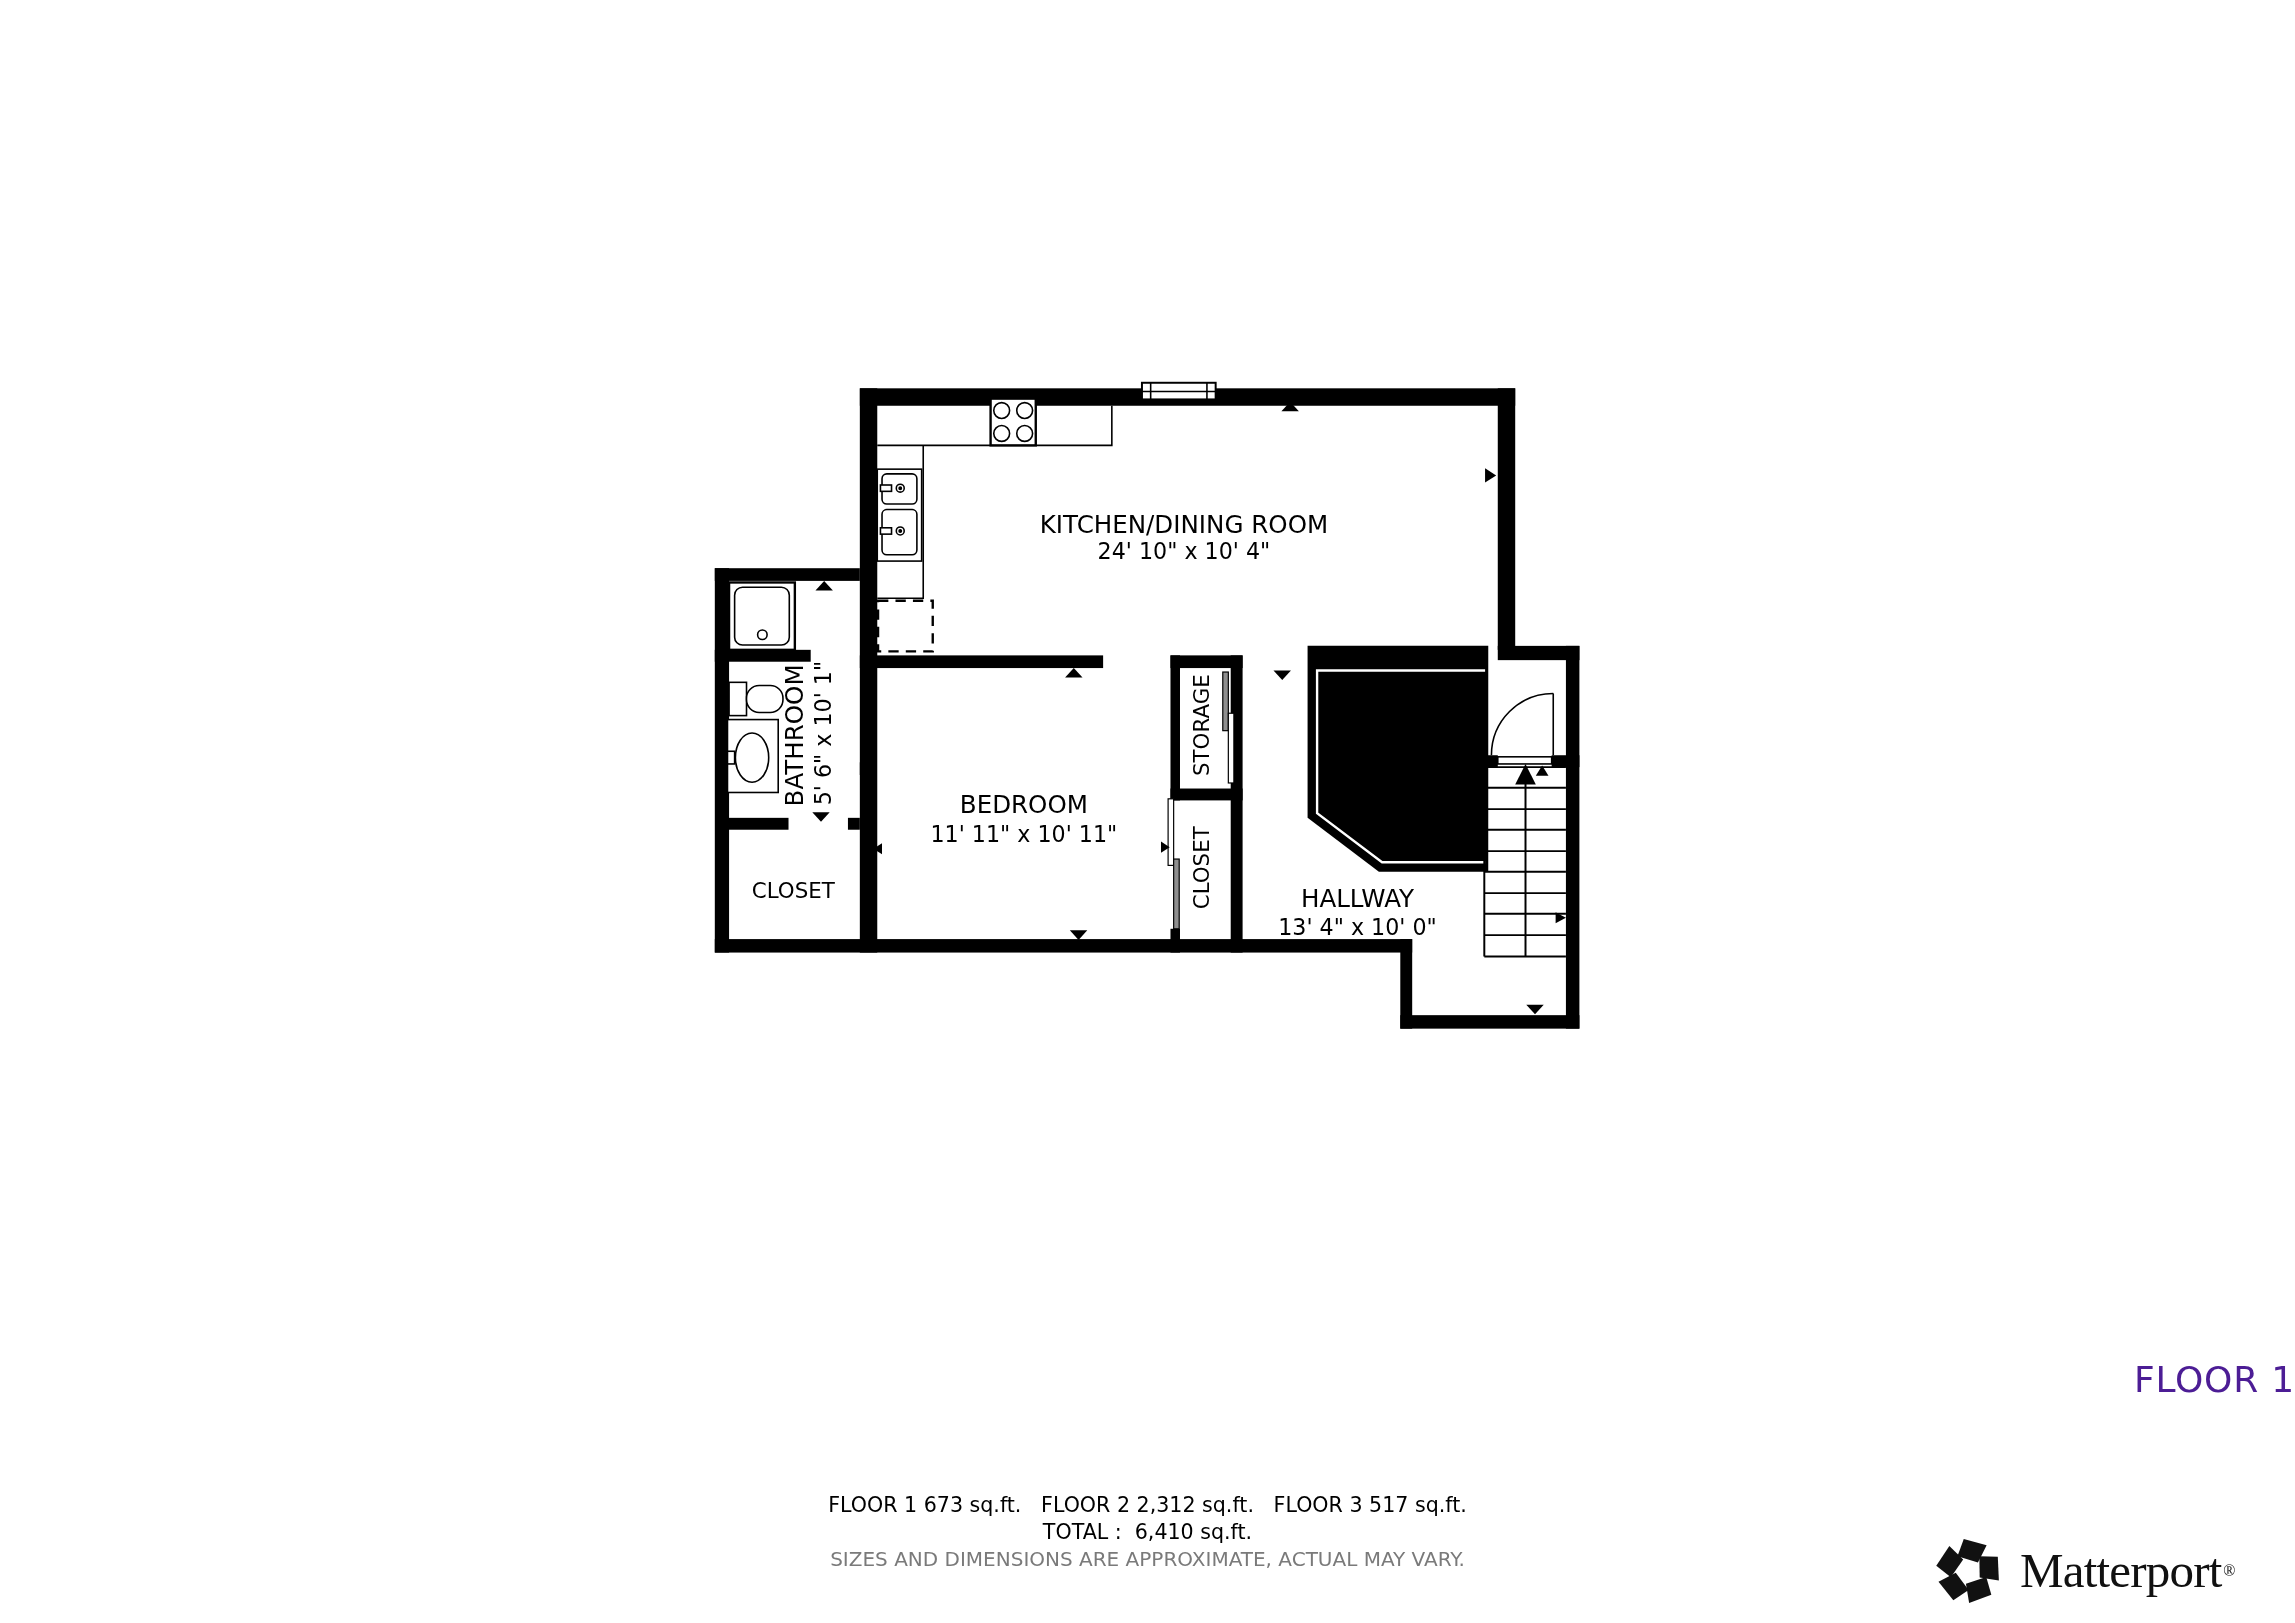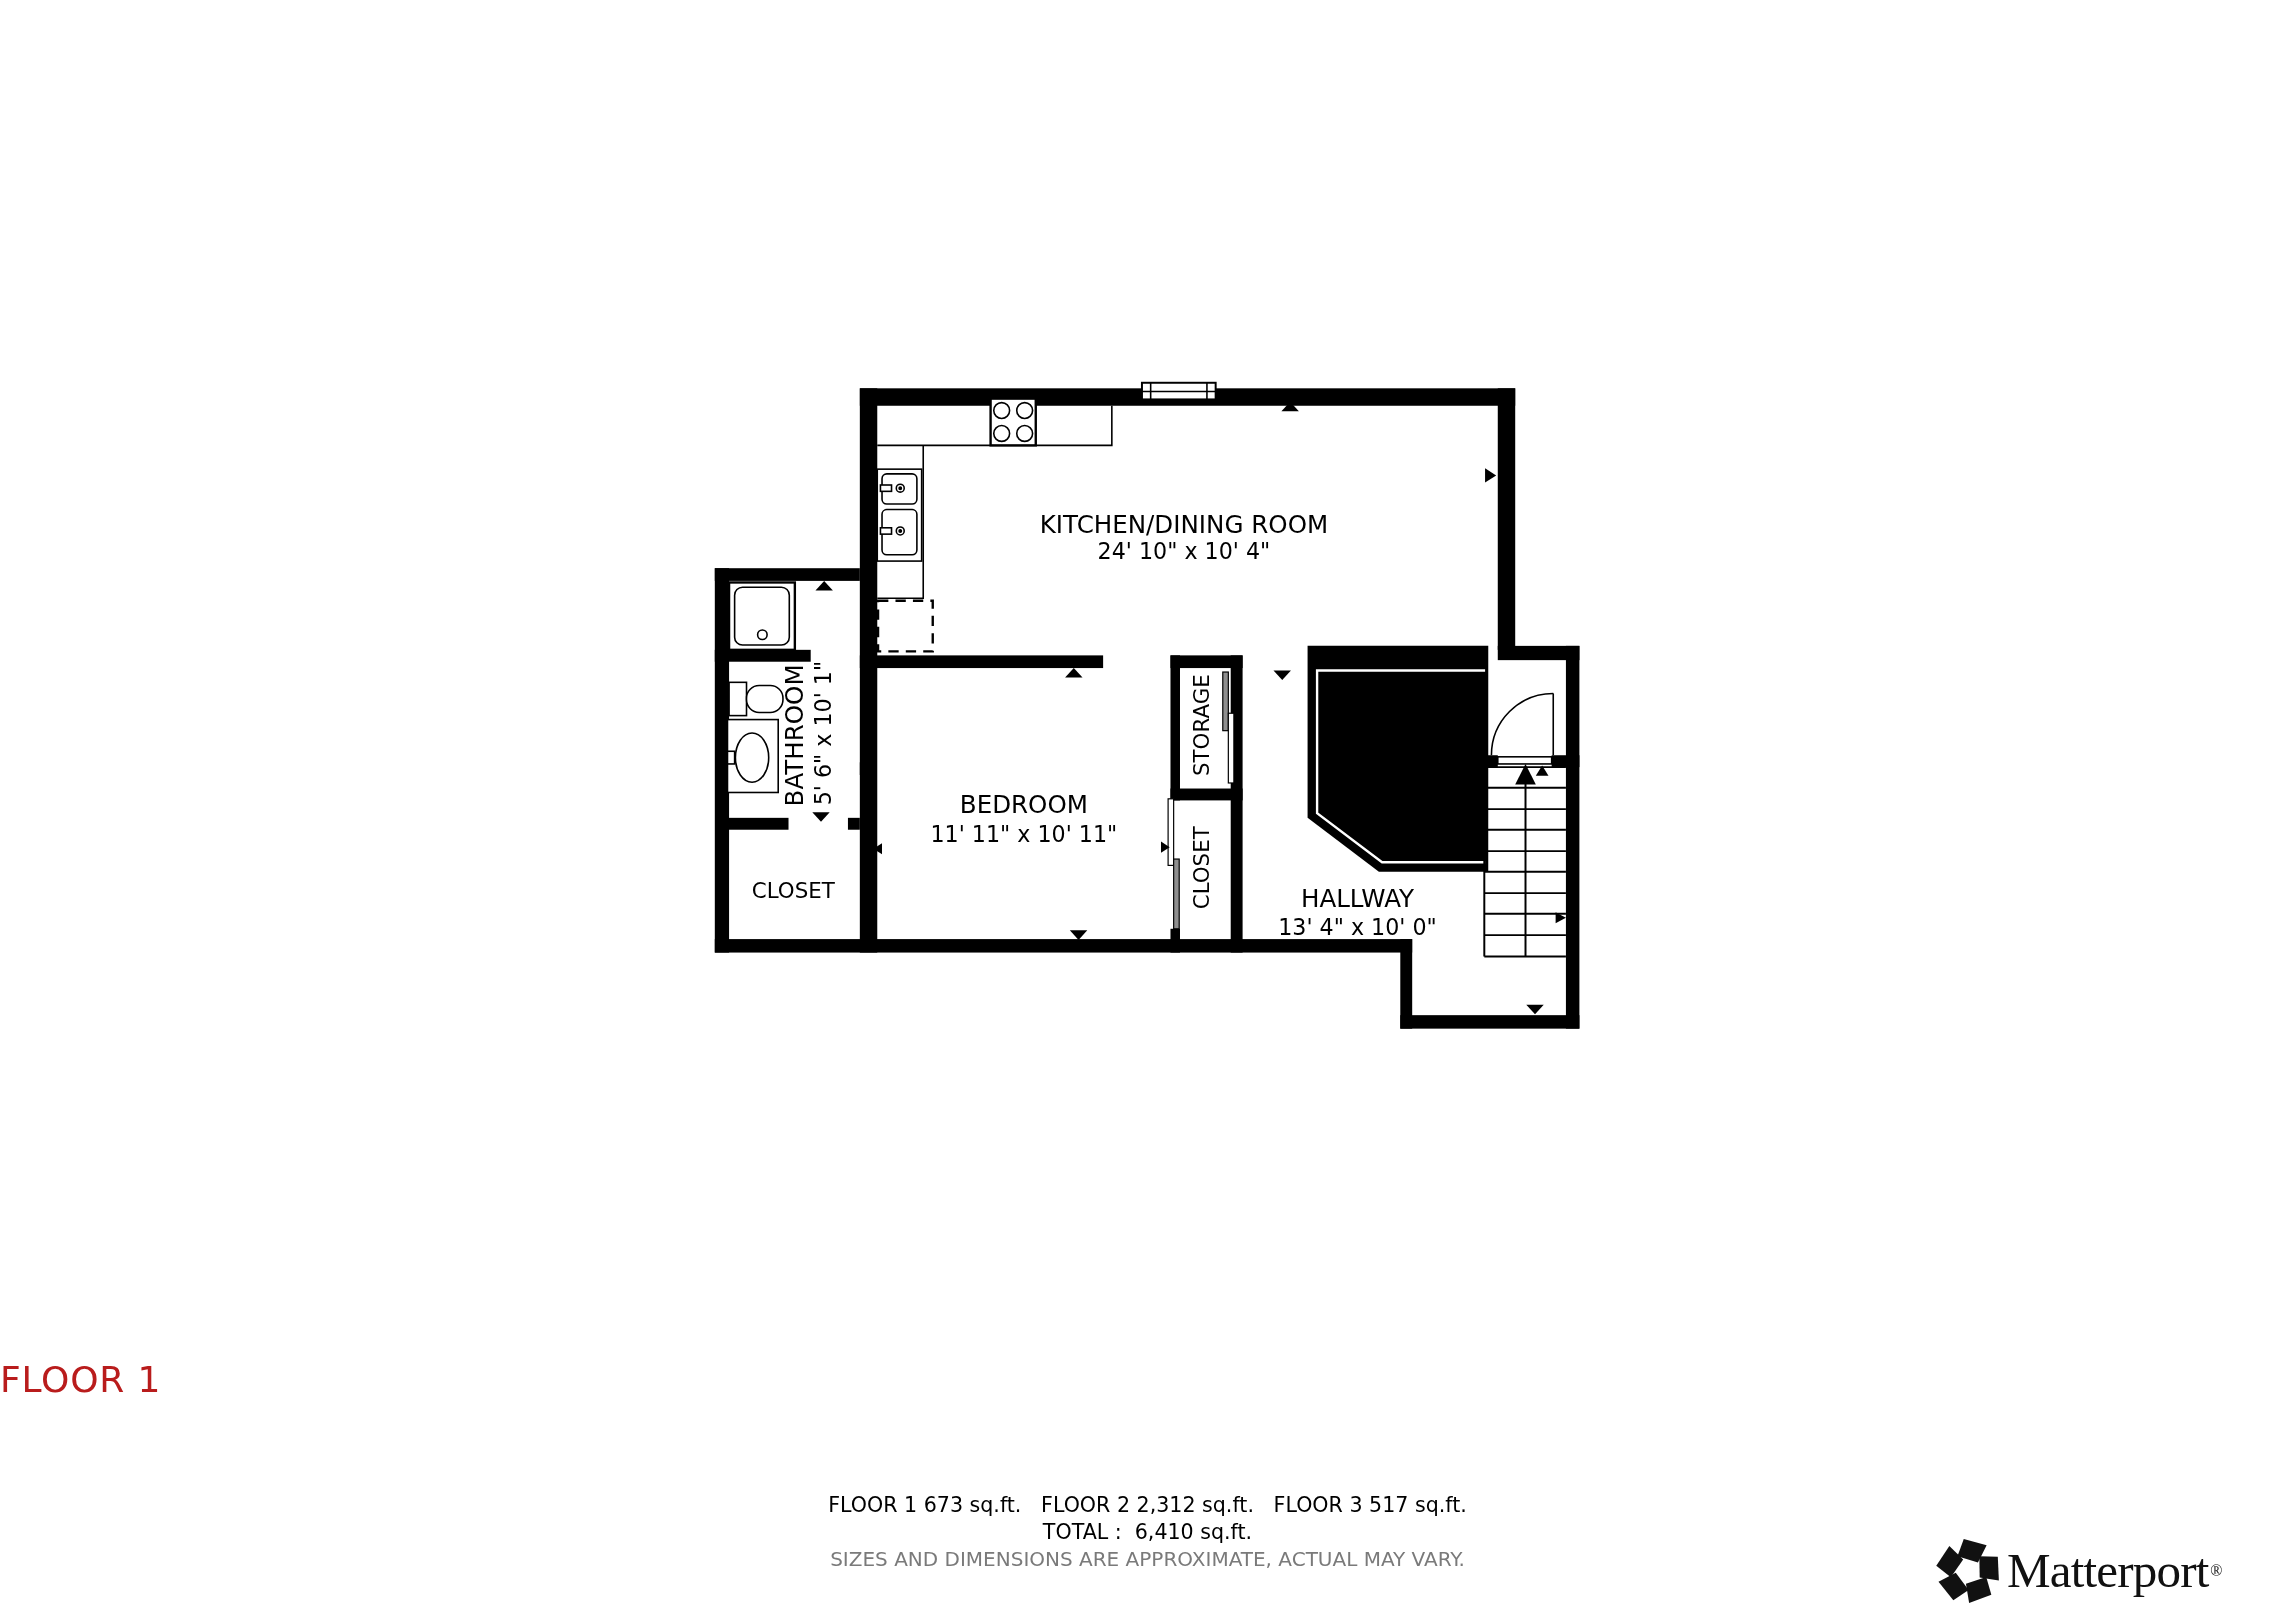--- a/index.html
+++ b/index.html
@@ -2,29 +2,29 @@
 <html style="font-size:12.7px"><head>
 <meta charset="utf-8">
 <style>
   html,body{margin:0;padding:0;background:#ffffff;}
   .page{position:relative;width:2295px;height:1623px;background:#ffffff;overflow:hidden;
         font-family:"DejaVu Sans",sans-serif;}
   .plan-svg{position:absolute;left:0;top:0;width:2295px;height:1623px;}
   .room-label{font-family:"DejaVu Sans",sans-serif;font-size:31px;fill:#000;}
   .room-dims{font-family:"DejaVu Sans",sans-serif;font-size:28px;fill:#000;}
   .small-label{font-family:"DejaVu Sans",sans-serif;font-size:27px;fill:#000;}
-  .floor-title{position:absolute;left:0;top:1359px;width:2295px;text-align:left;
-        font-size:36px;color:#b91c1c;letter-spacing:0.8px;}
+  .floor-title{position:absolute;left:0;top:1359px;width:2295px;text-align:right;
+        font-size:36px;color:#4c1d95;letter-spacing:0.8px;}
   .footer{position:absolute;left:0;top:1492px;width:2295px;text-align:center;color:#000;}
   .footer div{font-size:20.6px;line-height:27px;white-space:pre;}
   .footer .disclaimer{font-size:20px;color:#7a7a7a;}
   .logo{position:absolute;left:1932px;top:1535px;display:flex;align-items:center;}
   .logo-mark{width:73px;height:71px;}
   .logo-word{font-family:"Liberation Serif","DejaVu Serif",serif;font-size:49px;color:#111;
-        margin-left:2px;letter-spacing:-0.8px;}
+        margin-left:15px;letter-spacing:-0.8px;}
   .logo-reg{font-family:"Liberation Serif","DejaVu Serif",serif;font-size:16px;color:#111;
         vertical-align:22px;margin-left:1.6px;}
 </style>
 </head>
 <body>
 
 <div class="page">
 
   <svg class="plan-svg" viewBox="0 0 2896 2048">
 

